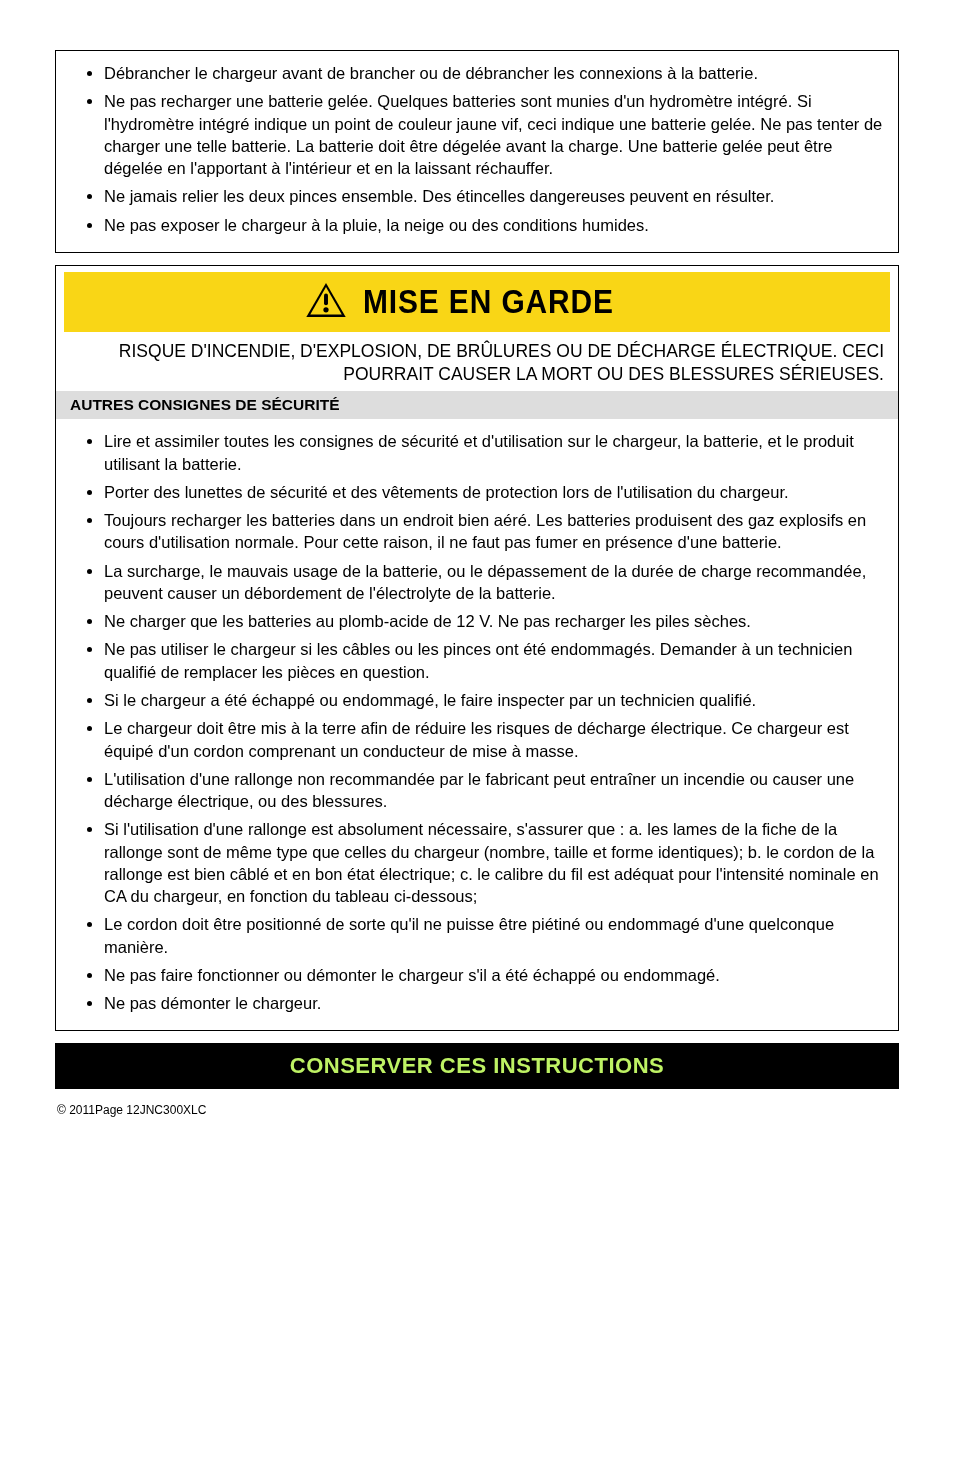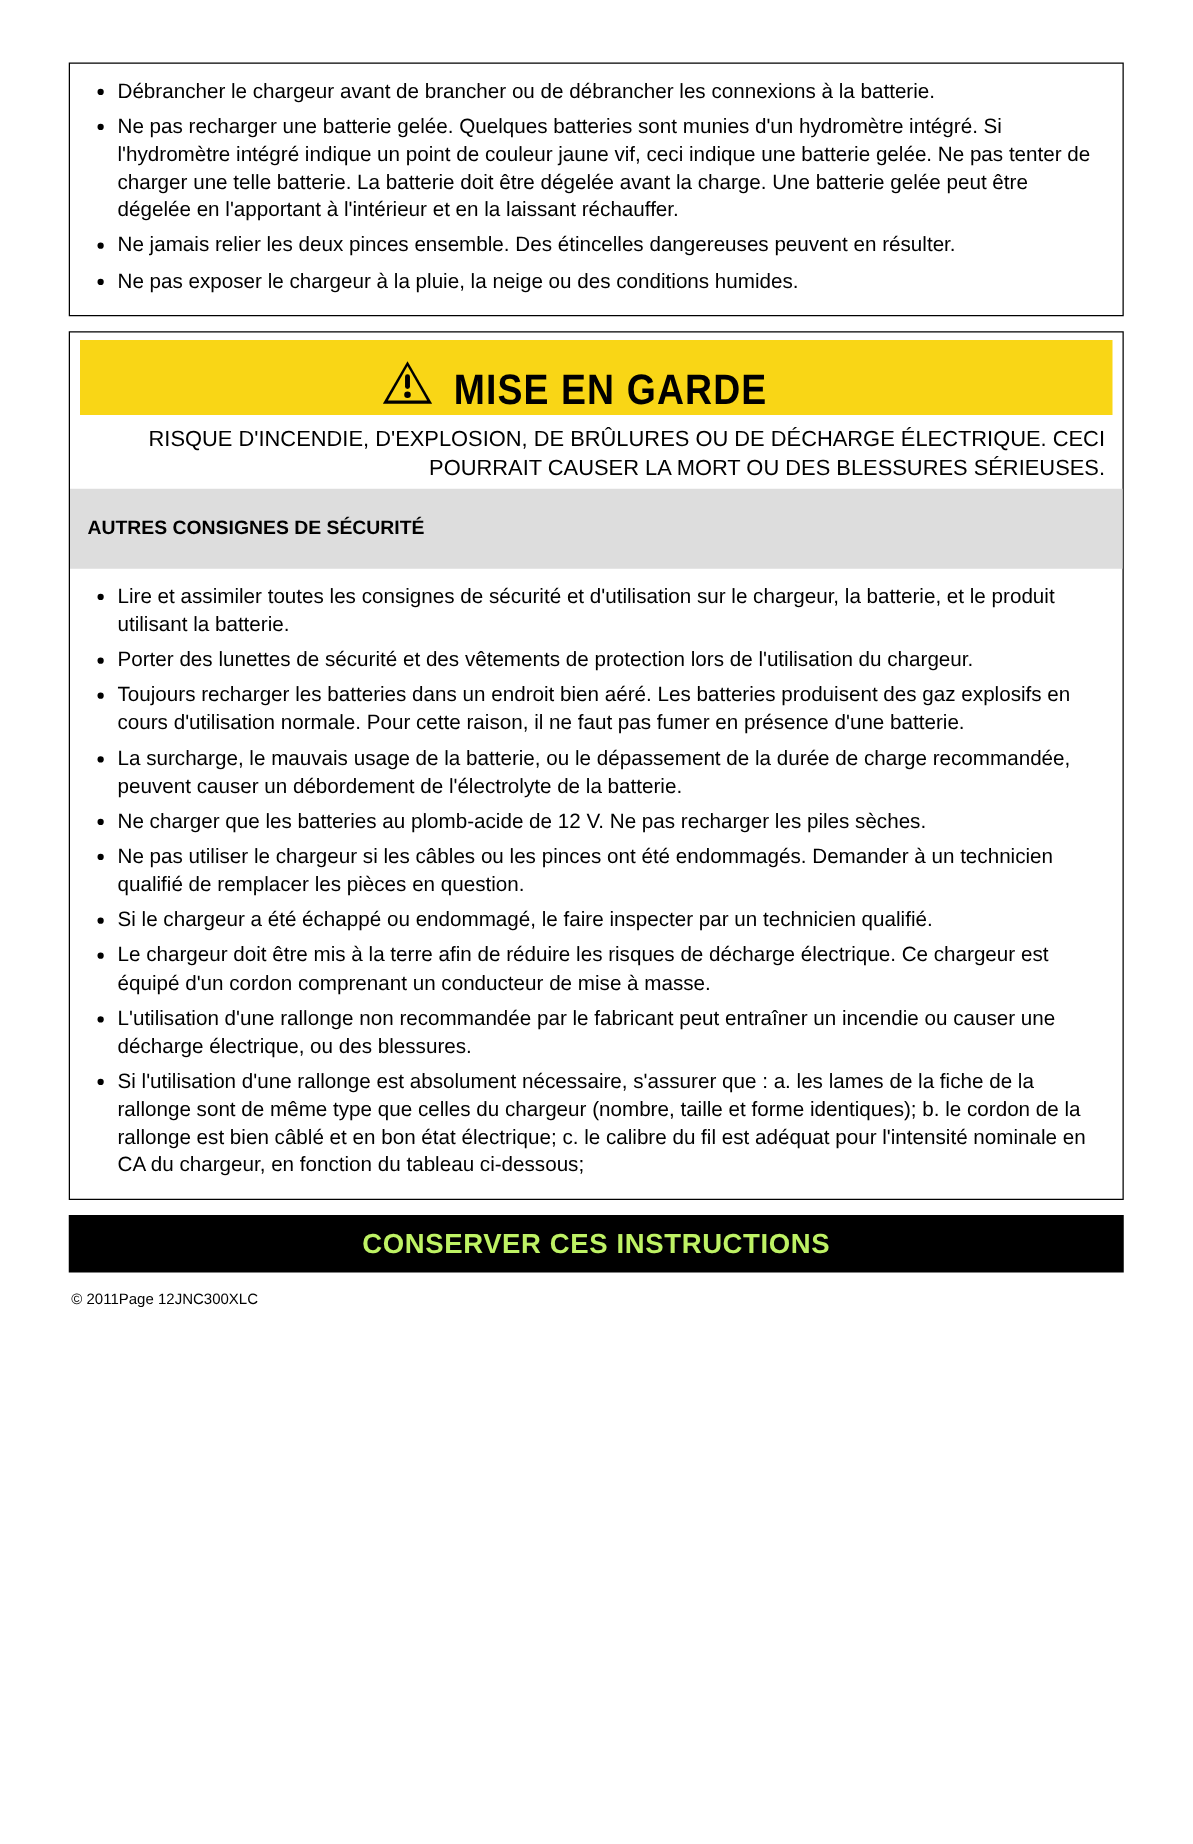--- a/index.html
+++ b/index.html
@@ -13,38 +13,38 @@
     width: 954px;
     padding: 50px 55px 30px 55px;
     box-sizing: border-box;
   }
   .box {
     border: 1.5px solid #000;
     box-sizing: border-box;
     margin-bottom: 12px;
   }
   .box-pad {
-    padding: 8px 14px 10px 10px;
+    padding: 8px 14px 10px 20px;
   }
   ul {
     margin: 0;
     padding-left: 28px;
   }
   li {
     font-size: 16.5px;
     line-height: 1.35;
     margin: 3px 0 6px 0;
     text-align: left;
   }
   .banner {
     margin: 6px 8px 4px 8px;
     background: #f9d616;
     height: 60px;
     display: flex;
-    align-items: flex-end;
+    align-items: center;
     justify-content: center;
     gap: 16px;
   }
   .banner svg {
     width: 42px;
     height: 42px;
   }
   .banner-text {
     font-family: Arial, Helvetica, sans-serif;
     font-weight: 700;
@@ -60,21 +60,21 @@
   .subhead {
     font-size: 17.5px;
     text-align: right;
     margin: 8px 14px 0 14px;
     line-height: 1.3;
   }
   .section-bar {
     background: #ddd;
     font-weight: 700;
     font-size: 15.5px;
-    padding: 23px 14px;
+    padding: 5px 14px;
     margin-top: 6px;
   }
   .subheading-center {
     text-align: center;
     font-weight: 700;
     font-size: 15.5px;
     margin: 22px 0 6px 0;
     letter-spacing: 0.3px;
   }
   .black-banner {
@@ -134,20 +134,25 @@
         <li>La surcharge, le mauvais usage de la batterie, ou le dépassement de la durée de charge recommandée, peuvent causer un débordement de l'électrolyte de la batterie.</li>
         <li>Ne charger que les batteries au plomb-acide de 12 V. Ne pas recharger les piles sèches.</li>
         <li>Ne pas utiliser le chargeur si les câbles ou les pinces ont été endommagés. Demander à un technicien qualifié de remplacer les pièces en question.</li>
         <li>Si le chargeur a été échappé ou endommagé, le faire inspecter par un technicien qualifié.</li>
         <li>Le chargeur doit être mis à la terre afin de réduire les risques de décharge électrique. Ce chargeur est équipé d'un cordon comprenant un conducteur de mise à masse.</li>
         <li>L'utilisation d'une rallonge non recommandée par le fabricant peut entraîner un incendie ou causer une décharge électrique, ou des blessures.</li>
         <li>Si l'utilisation d'une rallonge est absolument nécessaire, s'assurer que : a. les lames de la fiche de la rallonge sont de même type que celles du chargeur (nombre, taille et forme identiques); b. le cordon de la rallonge est bien câblé et en bon état électrique; c. le calibre du fil est adéquat pour l'intensité nominale en CA du chargeur, en fonction du tableau ci-dessous;</li>
       </ul>
 
 
+      <ul>
+        <li>Le cordon doit être positionné de sorte qu'il ne puisse être piétiné ou endommagé d'une quelconque manière.</li>
+        <li>Ne pas faire fonctionner ou démonter le chargeur s'il a été échappé ou endommagé.</li>
+        <li>Ne pas démonter le chargeur.</li>
+      </ul>
     </div>
   </div>
 
   <div class="black-banner">CONSERVER CES INSTRUCTIONS</div>
 
   <div class="footer-row">
     <span>© 2011</span>
     <span>Page 12</span>
     <span>JNC300XLC</span>
   </div>

